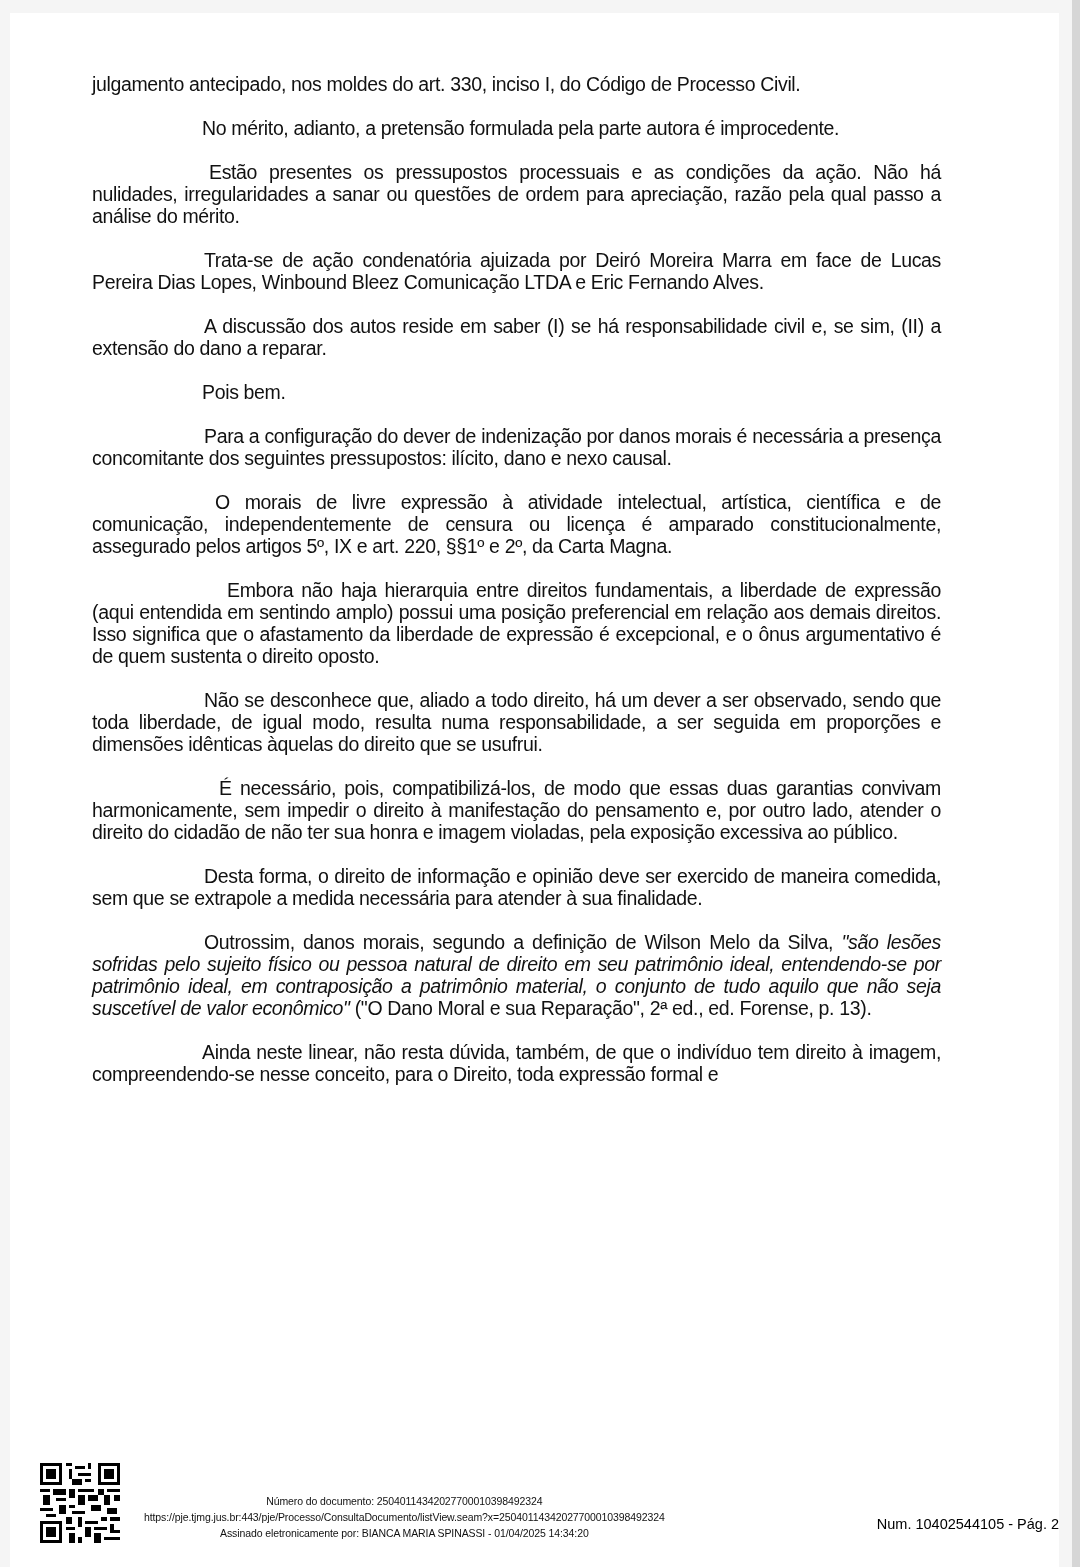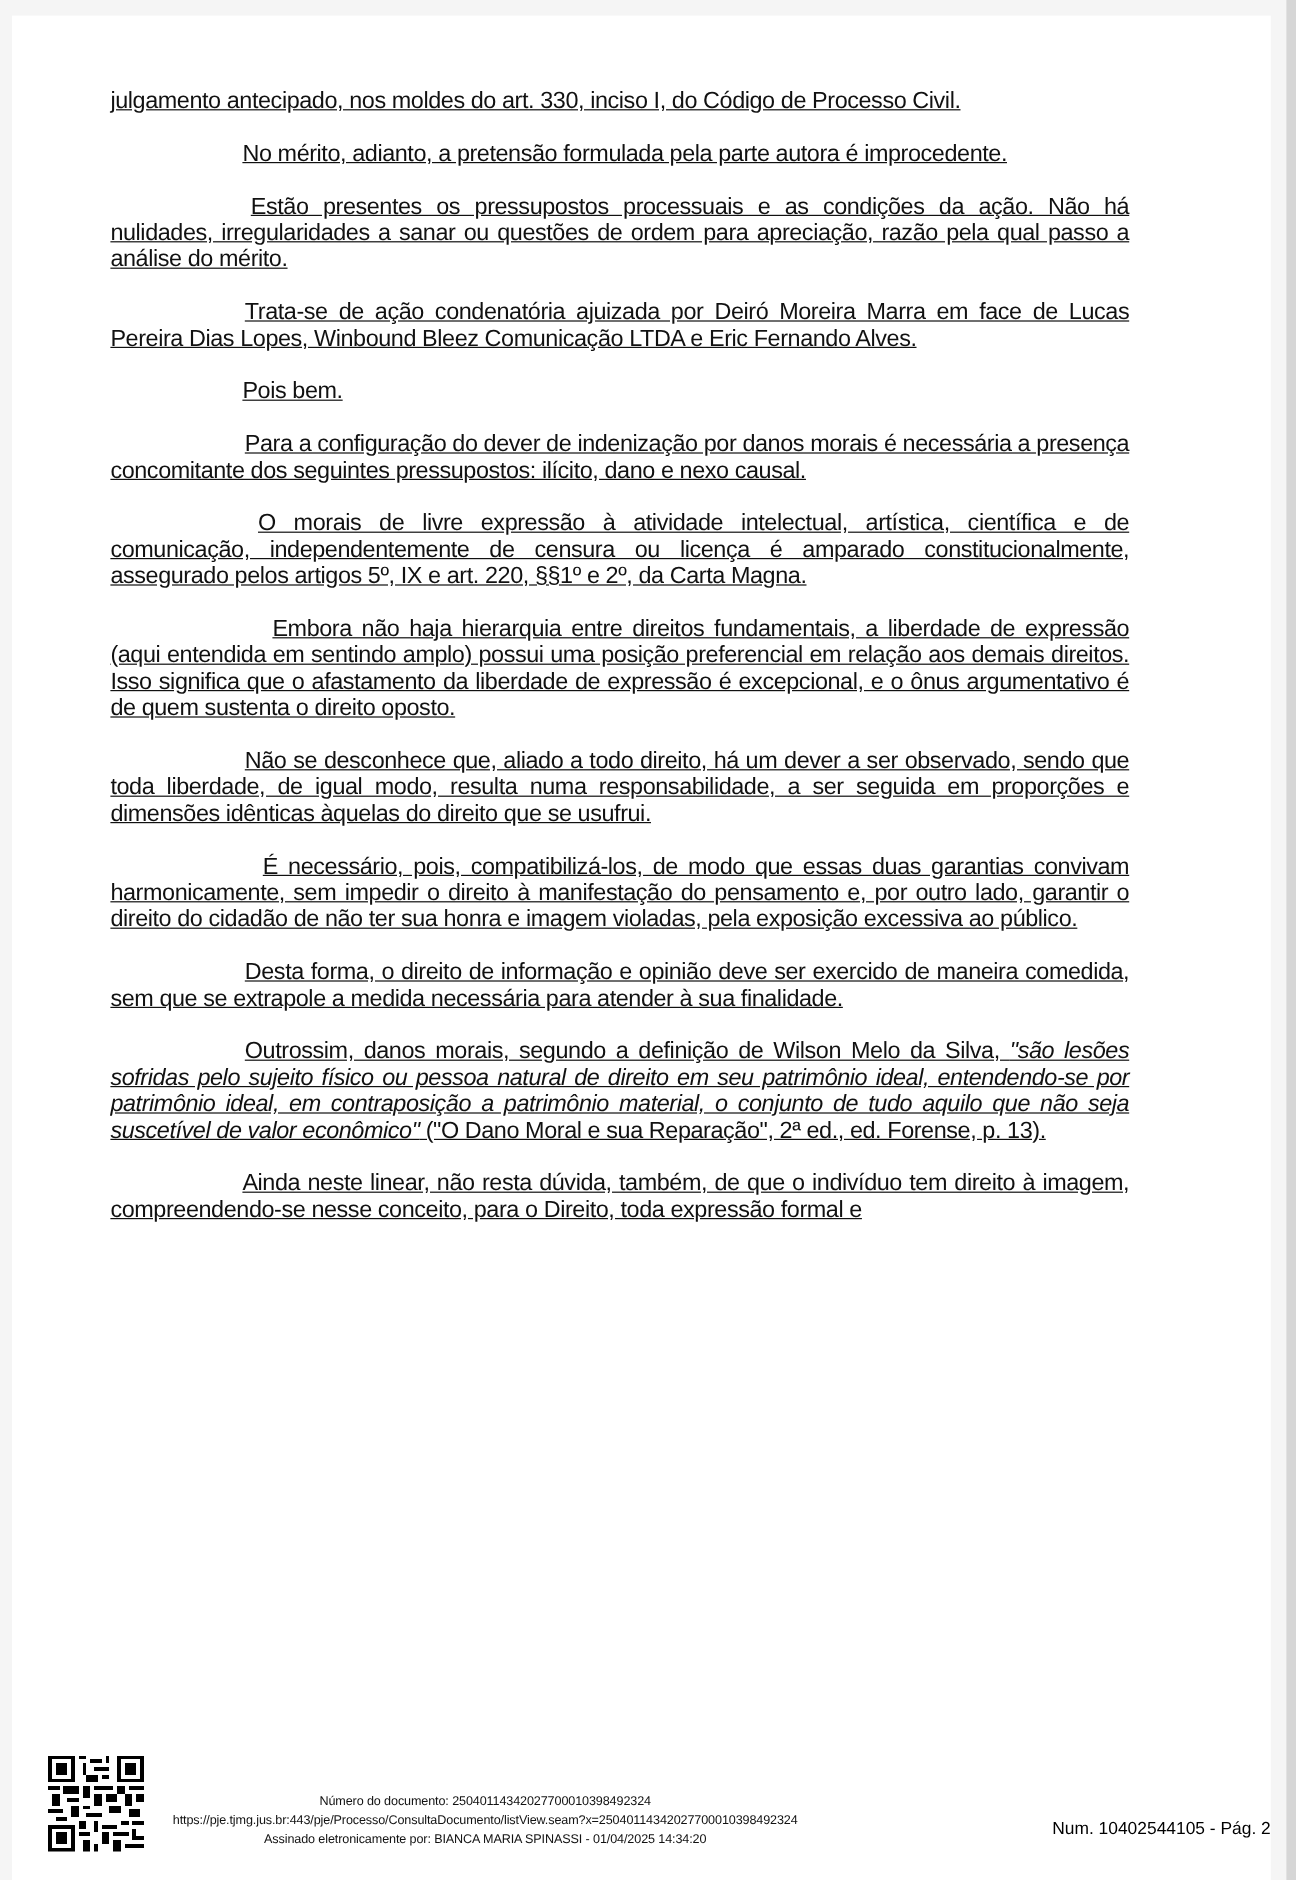--- a/index.html
+++ b/index.html
@@ -14,21 +14,21 @@
     }
     .page {
       position: absolute; left: 10px; top: 13px; width: 1049px; height: 1554px;
       background: #ffffff;
     }
     .body-text {
       position: absolute; left: 82px; top: 60px; width: 850px;
       font-size: 19.5px; line-height: 22px; text-align: justify;
       letter-spacing: -0.35px;
     }
-    .para { margin: 0 1px 22px 0; text-decoration: underline; }
+    .para { margin: 0 1px 22px 0; }
     .para.noindent { text-indent: 0; }
     .i1 { text-indent: 110px; }
     .i2 { text-indent: 117px; }
     .i3 { text-indent: 112px; }
     .i4 { text-indent: 123px; }
     .i5 { text-indent: 135px; }
     .i6 { text-indent: 127px; }
     .em { font-style: italic; }
     .footer { position: absolute; left: 0; top: 1435px; width: 1049px; height: 110px; }
     .qr {
@@ -47,26 +47,27 @@
 <body>
 
 <div class="scrollbar"></div>
 
 <div class="page">
   <div class="body-text">
     <p class="para noindent">julgamento antecipado, nos moldes do art. 330, inciso I, do Código de Processo Civil.</p>
     <p class="para i1">No mérito, adianto, a pretensão formulada pela parte autora é improcedente.</p>
     <p class="para i2">Estão presentes os pressupostos processuais e as condições da ação. Não há nulidades, irregularidades a sanar ou questões de ordem para apreciação, razão pela qual passo a análise do mérito.</p>
     <p class="para i3">Trata-se de ação condenatória ajuizada por Deiró Moreira Marra em face de Lucas Pereira Dias Lopes, Winbound Bleez Comunicação LTDA e Eric Fernando Alves.</p>
+    <p class="para i3">A discussão dos autos reside em saber (I) se há responsabilidade civil e, se sim, (II) a extensão do dano a reparar.</p>
     <p class="para i1">Pois bem.</p>
     <p class="para i3">Para a configuração do dever de indenização por danos morais é necessária a presença concomitante dos seguintes pressupostos: ilícito, dano e nexo causal.</p>
     <p class="para i4">O morais de livre expressão à atividade intelectual, artística, científica e de comunicação, independentemente de censura ou licença é amparado constitucionalmente, assegurado pelos artigos 5º, IX e art. 220, §§1º e 2º, da Carta Magna.</p>
     <p class="para i5">Embora não haja hierarquia entre direitos fundamentais, a liberdade de expressão (aqui entendida em sentindo amplo) possui uma posição preferencial em relação aos demais direitos. Isso significa que o afastamento da liberdade de expressão é excepcional, e o ônus argumentativo é de quem sustenta o direito oposto.</p>
     <p class="para i3">Não se desconhece que, aliado a todo direito, há um dever a ser observado, sendo que toda liberdade, de igual modo, resulta numa responsabilidade, a ser seguida em proporções e dimensões idênticas àquelas do direito que se usufrui.</p>
-    <p class="para i6">É necessário, pois, compatibilizá-los, de modo que essas duas garantias convivam harmonicamente, sem impedir o direito à manifestação do pensamento e, por outro lado, garantir o direito do cidadão de não ter sua honra e imagem violadas, pela exposição excessiva ao público.</p>
+    <p class="para i6">É necessário, pois, compatibilizá-los, de modo que essas duas garantias convivam harmonicamente, sem impedir o direito à manifestação do pensamento e, por outro lado, atender o direito do cidadão de não ter sua honra e imagem violadas, pela exposição excessiva ao público.</p>
     <p class="para i3">Desta forma, o direito de informação e opinião deve ser exercido de maneira comedida, sem que se extrapole a medida necessária para atender à sua finalidade.</p>
     <p class="para i3"><span>Outrossim, danos morais, segundo a definição de Wilson Melo da Silva, </span><span class="em">"são lesões sofridas pelo sujeito físico ou pessoa natural de direito em seu patrimônio ideal, entendendo-se por patrimônio ideal, em contraposição a patrimônio material, o conjunto de tudo aquilo que não seja suscetível de valor econômico"</span><span> ("O Dano Moral e sua Reparação", 2ª ed., ed. Forense, p. 13).</span></p>
     <p class="para i1">Ainda neste linear, não resta dúvida, também, de que o indivíduo tem direito à imagem, compreendendo-se nesse conceito, para o Direito, toda expressão formal e</p>
   </div>
 
   <div class="footer">
     <svg class="qr" viewBox="0 0 25 25" shape-rendering="crispEdges">
       <rect x="0" y="0" width="25" height="25" fill="#fff"></rect>
       <g fill="#000">
         <rect x="0" y="0" width="7" height="7"></rect>

